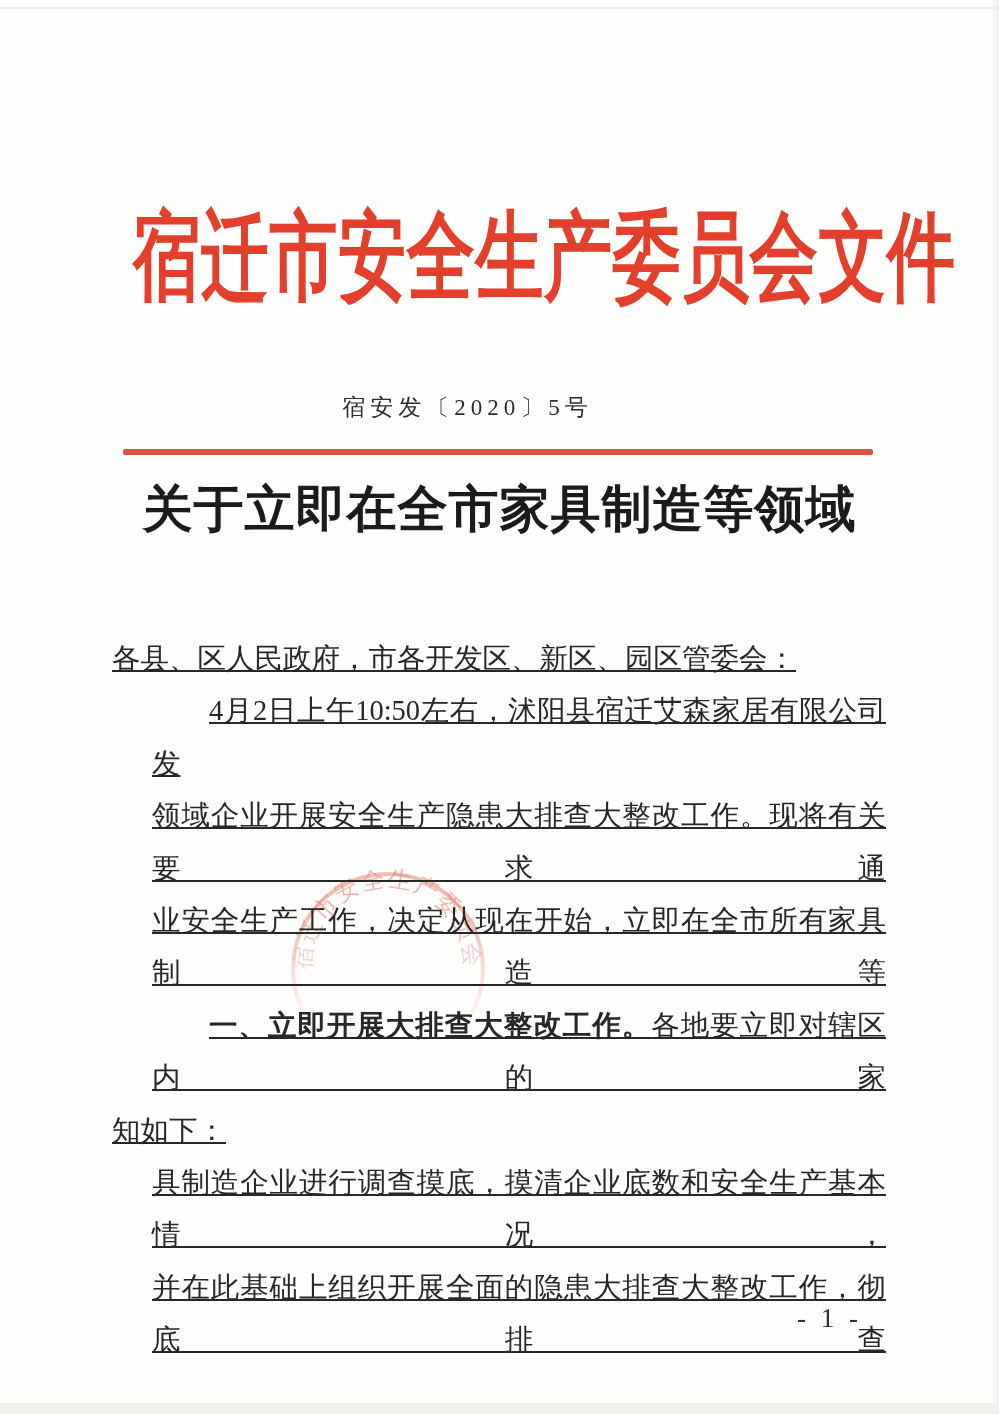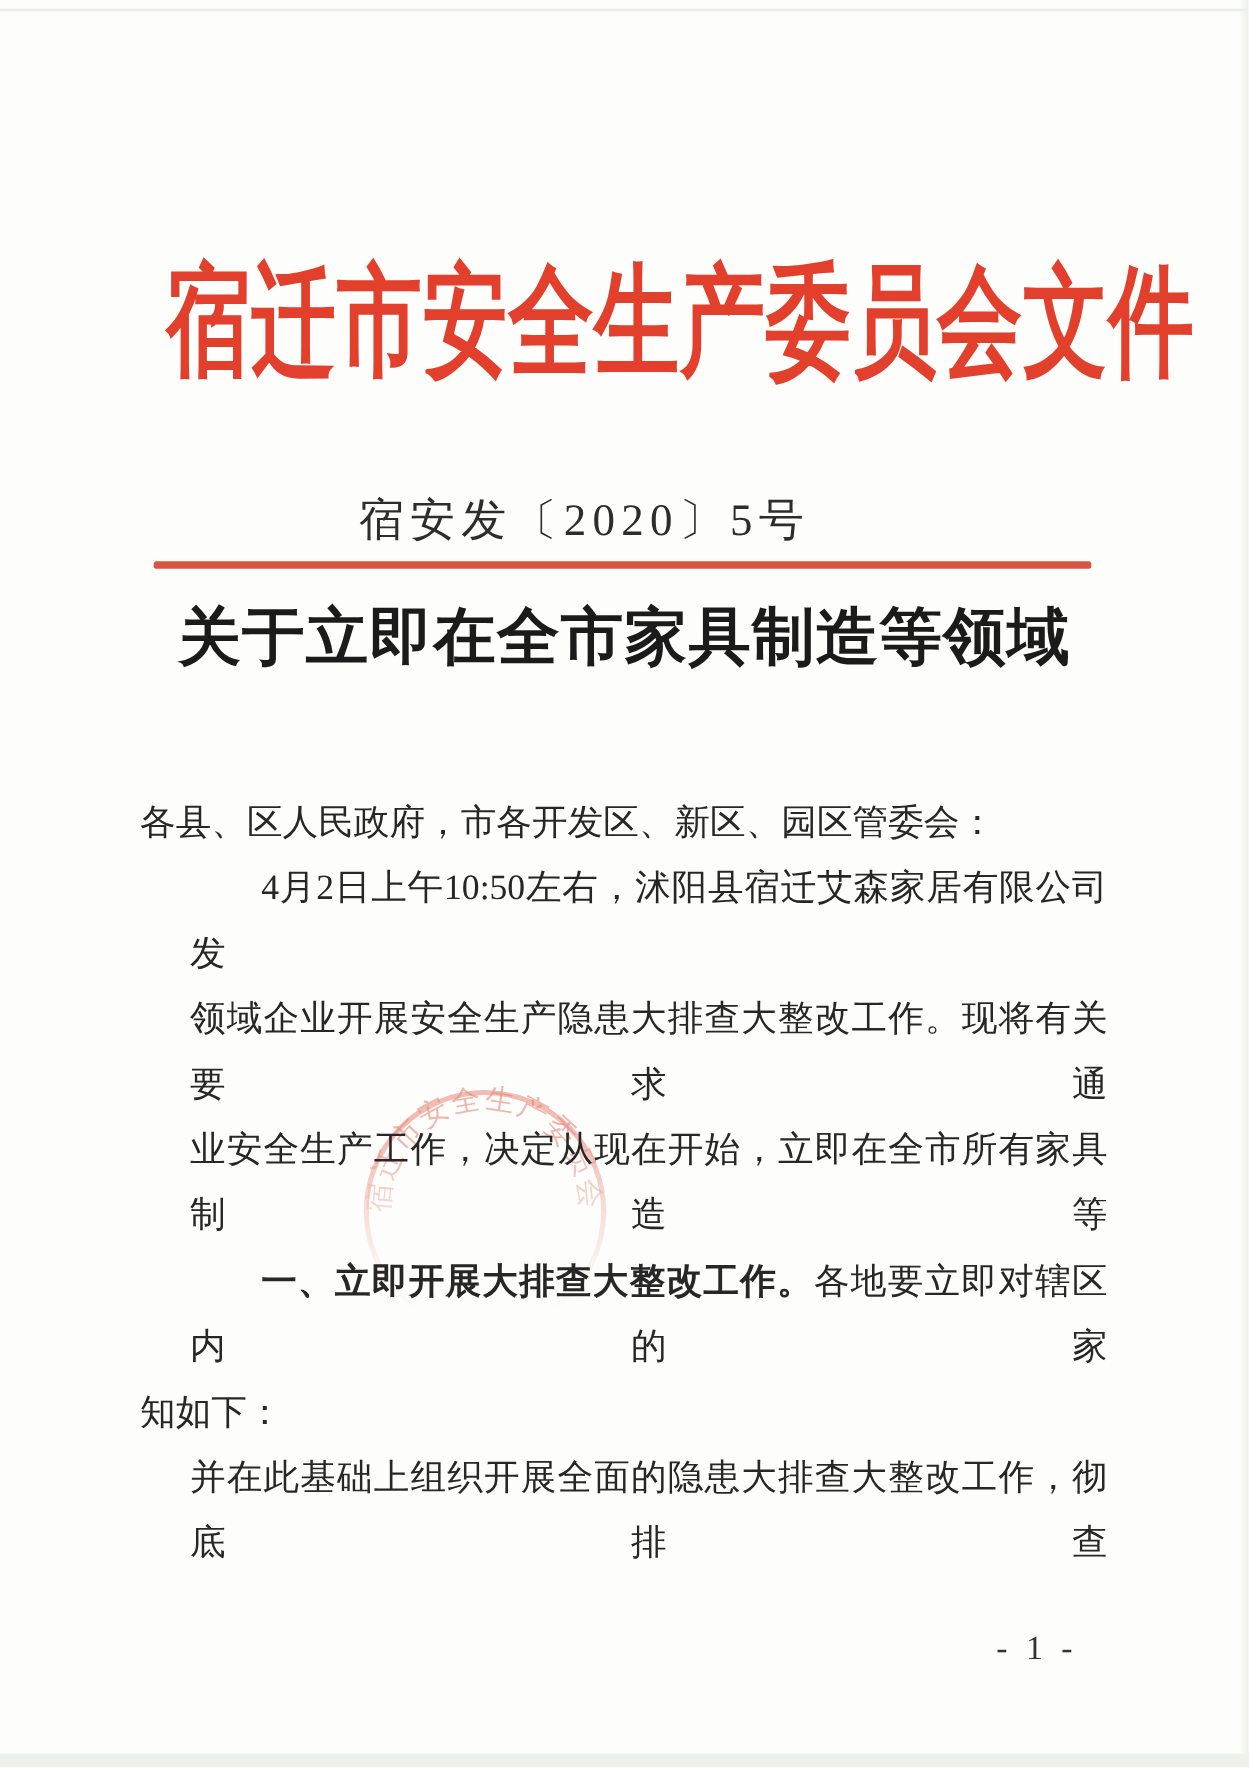--- a/index.html
+++ b/index.html
@@ -27,21 +27,21 @@
   }
   .org-title {
     font-size: 97px; font-weight: 900; line-height: 1.2;
     color: #e2402c; white-space: nowrap;
     transform: scaleX(0.70); transform-origin: center;
     letter-spacing: 1px;
   }
   .doc-number {
     position:absolute; top:392px; left:0; right:64px;
     text-align:center;
-    font-size: 36px; color:#2d2d2d; letter-spacing: 5px;
+    font-size: 23px; color:#2d2d2d; letter-spacing: 5px;
   }
   .red-rule {
     position:absolute; top:449px; left:123px; width:750px; height:6px;
     background:#db5440; border-radius:2px;
   }
 
   
   .doc-title {
     position:absolute; top:481px; left:0; width:100%;
     text-align:center; font-weight:bold; color:#1b1b1b;
@@ -55,21 +55,21 @@
     -webkit-mask-image: linear-gradient(to bottom, rgba(0,0,0,.85) 22%, rgba(0,0,0,.38) 52%, rgba(0,0,0,.1) 74%, transparent 90%);
     mask-image: linear-gradient(to bottom, rgba(0,0,0,.85) 22%, rgba(0,0,0,.38) 52%, rgba(0,0,0,.1) 74%, transparent 90%);
     opacity:.85;
   }
 
   
   .body-text {
     position:absolute; top:633px; left:112px; width:774px; z-index:1;
     font-size:28.5px; line-height:52.4px; color:#272727;
   }
-  .line { white-space:nowrap; }
+  .line { white-space:nowrap;text-decoration:underline; }
   .line.j { white-space:normal; text-align:justify; text-align-last:justify; text-justify:inter-character;margin-left:40px; }
   .line.ind { text-indent:57px; }
   .line .lead { font-weight:bold; }
 
   .page-number {
     position:absolute; top:1303px; left:797px;
     font-size:27px; color:#333; letter-spacing:4px; white-space:nowrap;
   }
 </style>
 </head>
@@ -103,19 +103,20 @@
     </svg>
   </div>
 
   <div class="body-text">
     <div class="line"><span class="lead"></span><span>各县、区人民政府，市各开发区、新区、园区管委会：</span></div>
     <div class="line j ind"><span class="lead"></span><span>4月2日上午10:50左右，沭阳县宿迁艾森家居有限公司发</span></div>
     <div class="line j"><span class="lead"></span><span>领域企业开展安全生产隐患大排查大整改工作。现将有关要求通</span></div>
     <div class="line j"><span class="lead"></span><span>业安全生产工作，决定从现在开始，立即在全市所有家具制造等</span></div>
     <div class="line j ind"><span class="lead">一、立即开展大排查大整改工作。</span><span>各地要立即对辖区内的家</span></div>
     <div class="line"><span class="lead"></span><span>知如下：</span></div>
+    <div class="line j"><span class="lead"></span><span>具制造企业进行调查摸底，摸清企业底数和安全生产基本情况，</span></div>
     <div class="line j"><span class="lead"></span><span>并在此基础上组织开展全面的隐患大排查大整改工作，彻底排查</span></div>
 
   </div>
 
   <div class="page-number">- 1 -</div>
 
 </div>
 
 </body></html>

